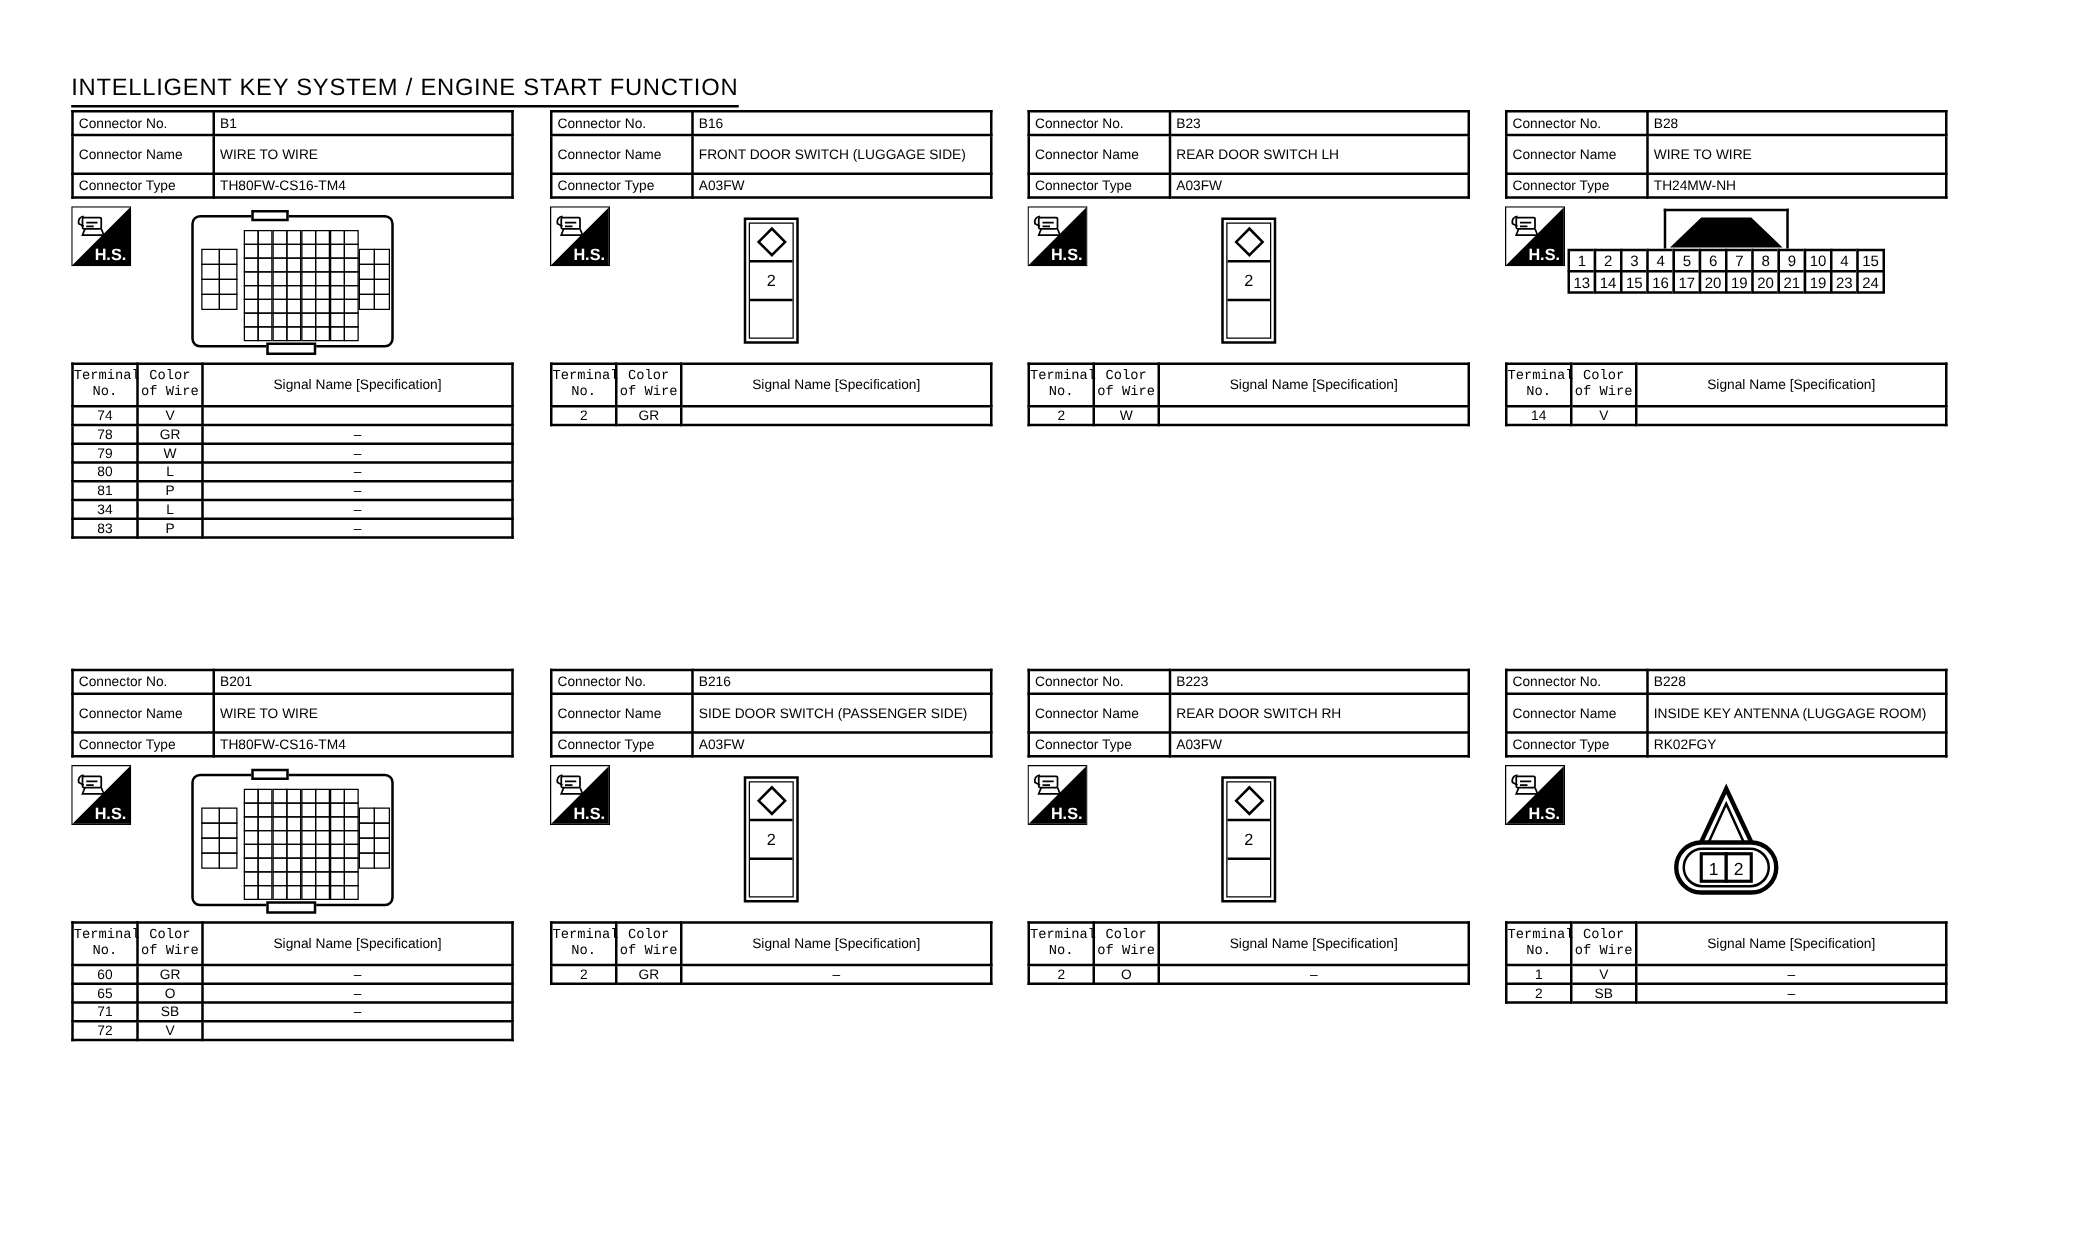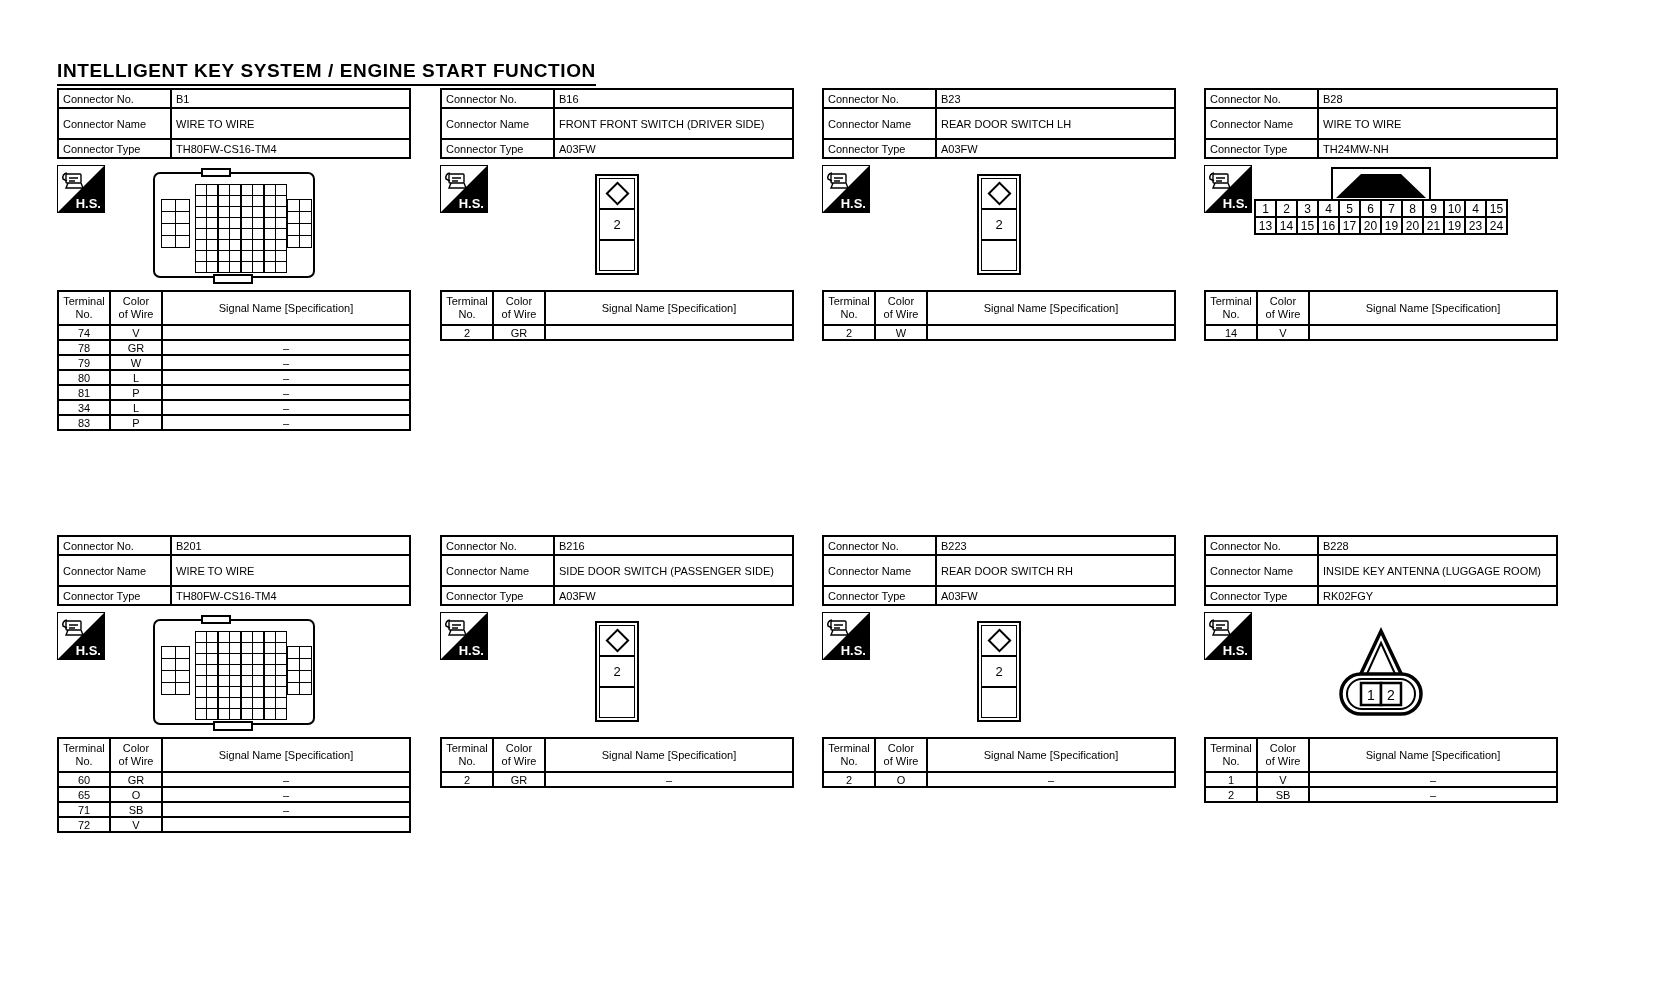--- a/index.html
+++ b/index.html
@@ -1,39 +1,39 @@
 <!DOCTYPE html>
 <html><head>
 <meta charset="utf-8">
 <style>
   html,body{margin:0;padding:0;background:#fff;}
   .page{position:relative;width:1672px;height:992px;background:#fff;overflow:hidden;
         font-family:"Liberation Sans",sans-serif;color:#000;}
-  .page-title{position:absolute;left:57px;top:60px;font-size:19px;font-weight:bold;
+  .page-title{position:absolute;left:57px;top:60px;font-size:19px;font-weight:normal;
         letter-spacing:0.6px;border-bottom:2px solid #000;padding-bottom:2px;white-space:nowrap;}
   .block{position:absolute;width:354px;}
   
   .tinfo{border-collapse:collapse;width:100%;table-layout:fixed;}
   .tinfo td{border:2px solid #000;font-size:11px;padding:1px 4px;vertical-align:middle;background:#fff;}
   .tinfo .lbl{width:103px;}
   .tinfo .r1 td{height:15px;}
   .tinfo .r2 td{height:27px;}
   .tinfo .r3 td{height:15px;}
   
   .draw-row{position:relative;height:131px;}
   .hs-logo{position:absolute;left:0;top:6px;width:48px;height:48px;}
   .draw-center{position:absolute;left:0;right:0;top:0;bottom:0;
         display:flex;justify-content:center;align-items:center;}
   
   .tterm{border-collapse:collapse;width:100%;table-layout:fixed;}
   .tterm th,.tterm td{border:2px solid #000;font-size:11px;font-weight:normal;
         text-align:center;padding:0;background:#fff;}
   .tterm th{height:32px;}
   .tterm td{height:13px;}
-  .two-line{white-space:pre-line;line-height:13px;}
+  .two-line{white-space:pre-line;line-height:13px;font-family:Liberation Mono, monospace;}
   .col-no{width:50px;}
   .col-color{width:50px;}
   
   .c80{position:relative;width:162px;height:106px;}
   .c80-outer{position:absolute;left:0;top:0;right:0;bottom:0;border:2.5px solid #000;border-radius:7px;}
   .c80-notch-top{position:absolute;top:-4px;left:48px;width:26px;height:5px;border:2px solid #000;background:#fff;}
   .c80-notch-bottom{position:absolute;bottom:-6px;left:60px;width:36px;height:6px;border:2px solid #000;background:#fff;}
   .g80{position:absolute;}
   
   .sw-conn{width:36px;border:2.5px solid #000;padding:2px;background:#fff;}
@@ -324,21 +324,21 @@
 
   <div class="block" style="left:440px;top:88px;">
     <table class="tinfo">
       <tbody>
           <tr class="r1">
             <td class="lbl">Connector No.</td>
             <td>B16</td>
           </tr>
       <tr class="r2">
             <td class="lbl">Connector Name</td>
-            <td>FRONT FRONT SWITCH (DRIVER SIDE)</td>
+            <td>FRONT DOOR SWITCH (LUGGAGE SIDE)</td>
           </tr>
       <tr class="r3">
             <td class="lbl">Connector Type</td>
             <td>A03FW</td>
           </tr>
     </tbody>
       </table>
     <div class="draw-row">
       <span class="hs-logo"><svg width="48" height="48" viewBox="0 0 48 48">
             <rect x="0.5" y="0.5" width="47" height="47" fill="#fff" stroke="#000" stroke-width="1"></rect>

